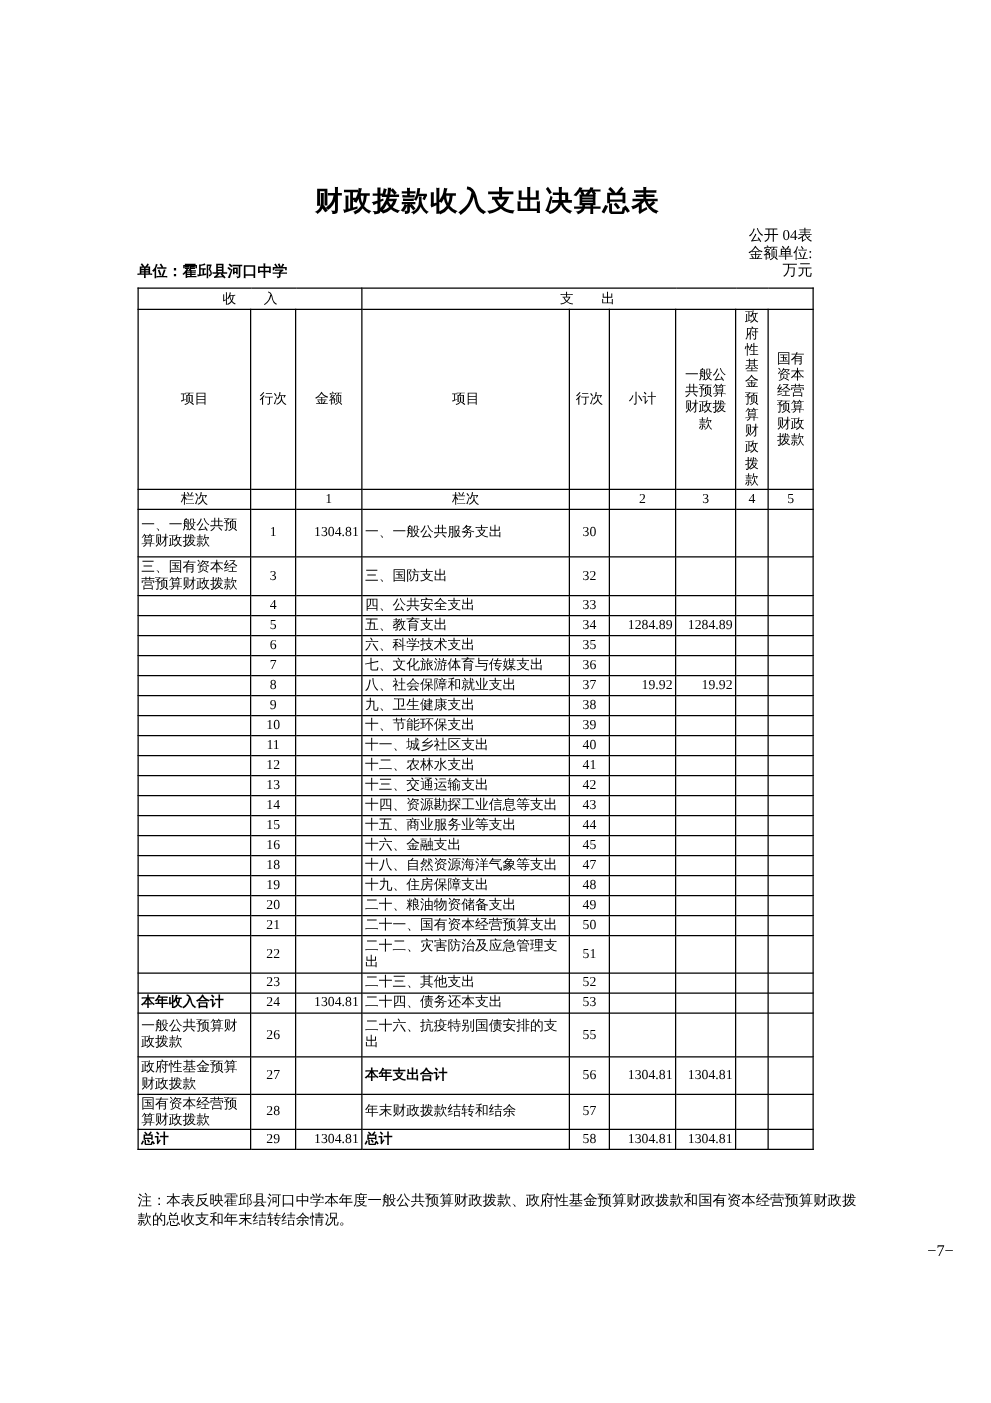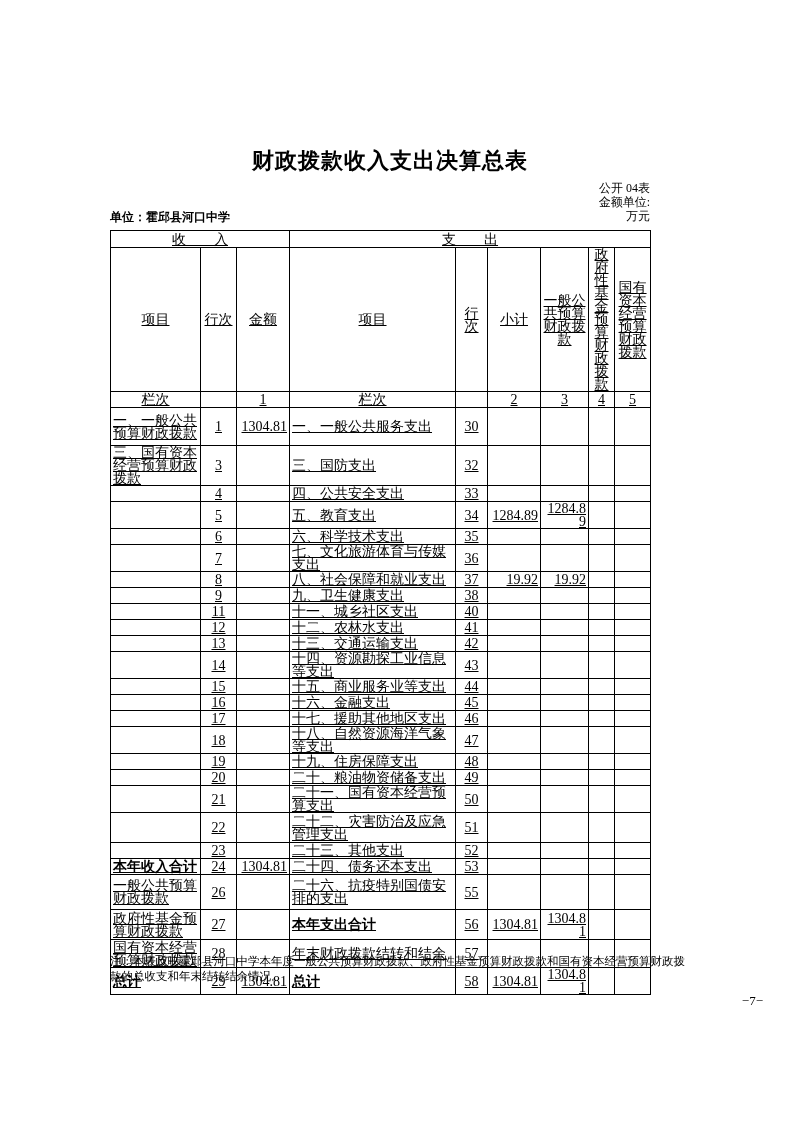--- a/index.html
+++ b/index.html
@@ -41,22 +41,21 @@
     font-size: 12px;
     font-weight: bold;
   }
   table.main {
     position: absolute;
     left: 110px;
     top: 230px;
     width: 540px;
     border-collapse: collapse;
     table-layout: fixed;
-    font-size: 14px;
-    text-decoration: underline;
+    font-size: 11px;
   }
   table.main td {
     border: 1px solid #000000;
     padding: 0 2px;
     vertical-align: middle;
     line-height: 13px;
     word-break: break-all;
     overflow: hidden;
   }
   tr.hdr-top { height: 17px; }
@@ -224,20 +223,31 @@
           <td class="val"></td>
           <td class="item">九、卫生健康支出</td>
           <td class="num">38</td>
           <td class="val"></td>
           <td class="val"></td>
           <td class="val"></td>
           <td class="val"></td>
         </tr>
         <tr>
           <td class="item"></td>
+          <td class="num">10</td>
+          <td class="val"></td>
+          <td class="item">十、节能环保支出</td>
+          <td class="num">39</td>
+          <td class="val"></td>
+          <td class="val"></td>
+          <td class="val"></td>
+          <td class="val"></td>
+        </tr>
+        <tr>
+          <td class="item"></td>
           <td class="num">11</td>
           <td class="val"></td>
           <td class="item">十一、城乡社区支出</td>
           <td class="num">40</td>
           <td class="val"></td>
           <td class="val"></td>
           <td class="val"></td>
           <td class="val"></td>
         </tr>
         <tr>
@@ -283,31 +293,20 @@
           <td class="val"></td>
           <td class="val"></td>
           <td class="val"></td>
         </tr>
         <tr>
           <td class="item"></td>
           <td class="num">16</td>
           <td class="val"></td>
           <td class="item">十六、金融支出</td>
           <td class="num">45</td>
-          <td class="val"></td>
-          <td class="val"></td>
-          <td class="val"></td>
-          <td class="val"></td>
-        </tr>
-        <tr>
-          <td class="item"></td>
-          <td class="num">17</td>
-          <td class="val"></td>
-          <td class="item">十七、援助其他地区支出</td>
-          <td class="num">46</td>
           <td class="val"></td>
           <td class="val"></td>
           <td class="val"></td>
           <td class="val"></td>
         </tr>
         <tr>
           <td class="item"></td>
           <td class="num">18</td>
           <td class="val"></td>
           <td class="item">十八、自然资源海洋气象等支出</td>

